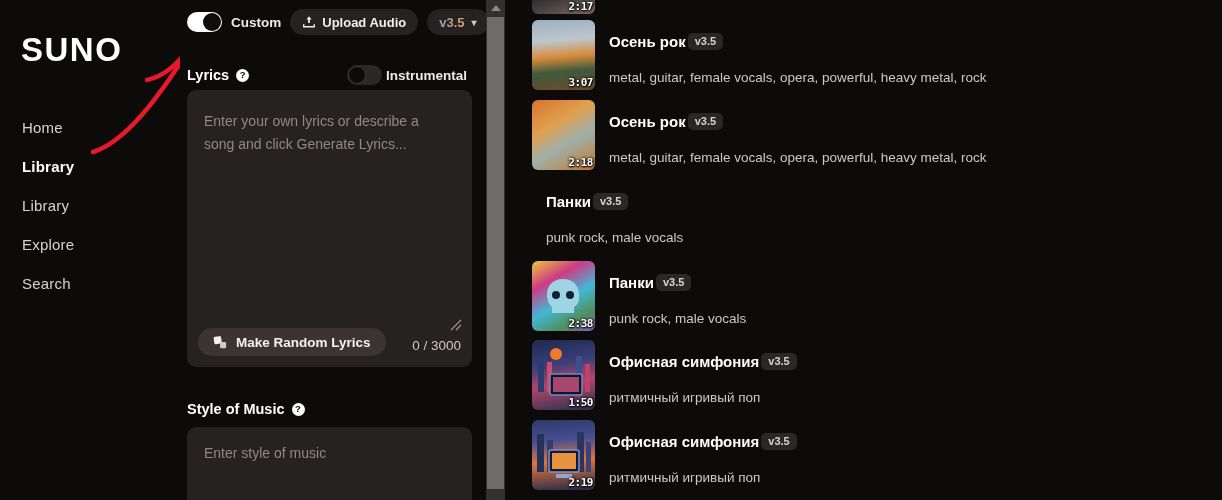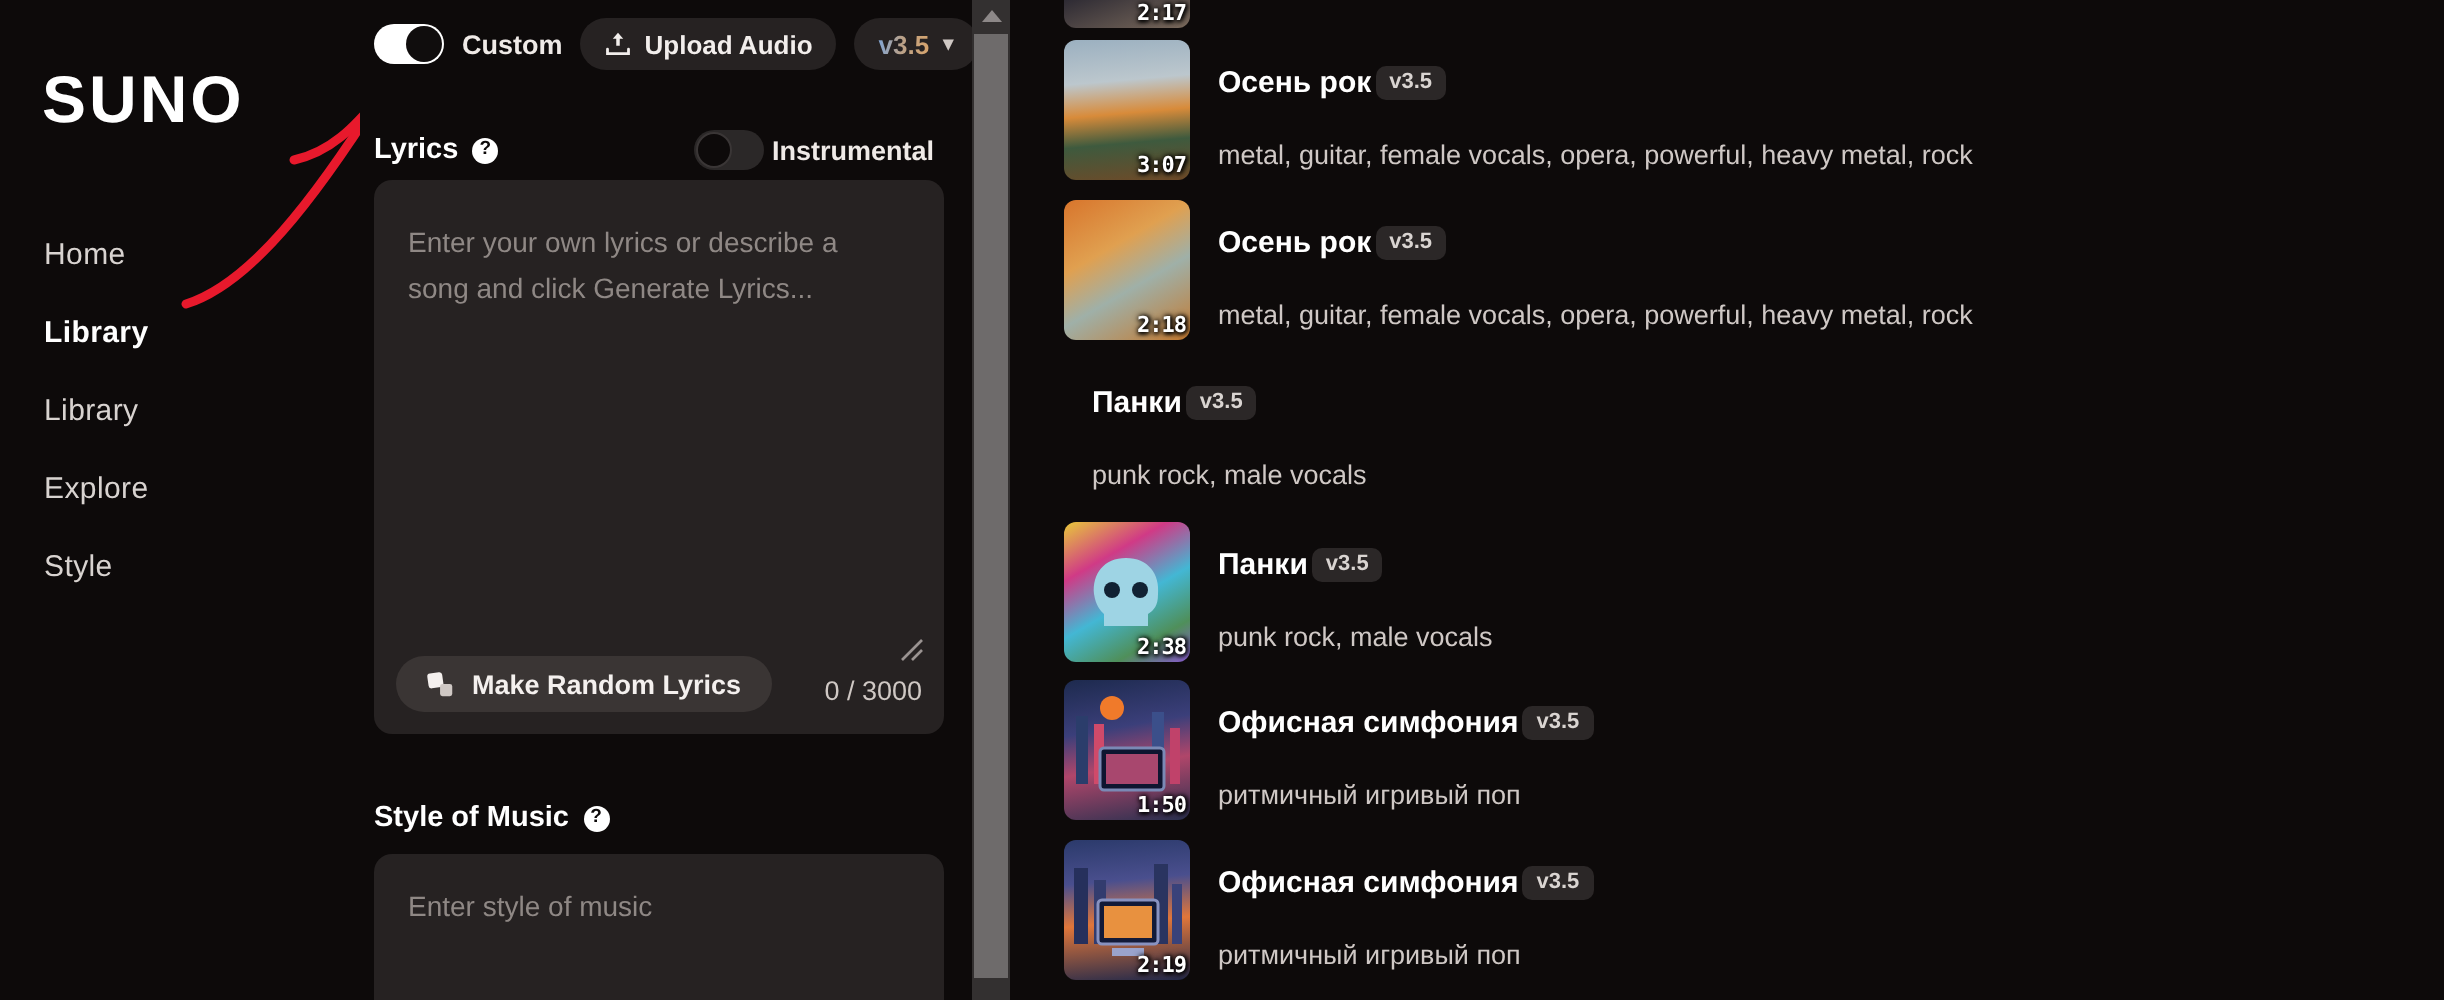--- a/index.html
+++ b/index.html
@@ -182,21 +182,21 @@
 </head>
 <body>
 
 <div id="sidebar">
   <div id="logo">SUNO</div>
   <nav id="nav">
     <a class="nav-item">Home</a>
     <a class="nav-item active">Library</a>
     <a class="nav-item">Library</a>
     <a class="nav-item">Explore</a>
-    <a class="nav-item">Style</a>
+    <a class="nav-item">Search</a>
   </nav>
 </div>
 
 <svg id="arrow" viewBox="0 0 115 130">
   <path d="M8 122 C 40 112, 72 70, 105 18" stroke="#e8192c" stroke-width="4.5" fill="none" stroke-linecap="round"></path>
   <path d="M105 18 C 92 34, 80 46, 62 50" stroke="#e8192c" stroke-width="4.5" fill="none" stroke-linecap="round"></path>
   <path d="M105 18 C 101 36, 100 48, 101 58" stroke="#e8192c" stroke-width="4.5" fill="none" stroke-linecap="round"></path>
 </svg>
 
 <div id="middle">

